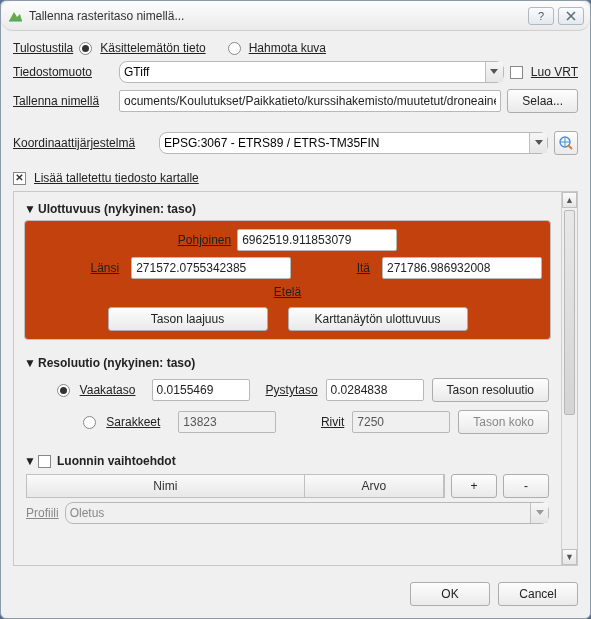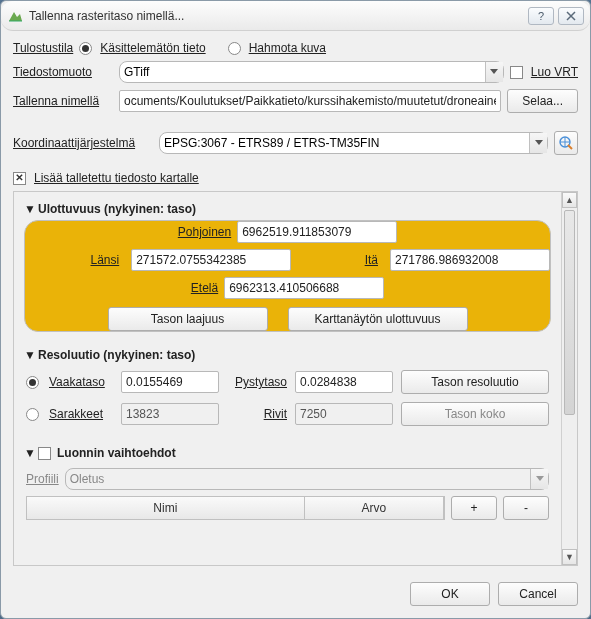--- a/index.html
+++ b/index.html
@@ -86,22 +86,22 @@
   .scrollbar .thumb {
     position:absolute; left:2px; right:2px; top:2px; height:60%;
     background:linear-gradient(#e8e8e8,#d4d4d4); border:1px solid #b8b8b8; border-radius:2px;
   }
   .section-head {
     display:flex; align-items:center; gap:4px; font-weight:bold; color:#222;
     padding:2px 0 4px 0;
   }
   .disclosure { width:10px; display:inline-block; }
   .groupbox {
-    border:1px solid #c0c0c0; border-radius:14px; 
-    background:#eab308;
+    border:1px solid #c0c0c0; border-radius:4px; padding:8px;
+    background:#c2410c;
   }
   .extent-grid { display:grid; grid-template-columns: auto 160px auto 160px; gap:18px 8px; align-items:center; }
   .extent-center { text-align:right; padding-right:4px; }
   .btnrow { display:flex; gap:20px; justify-content:center; margin-top:8px; }
   .res-row { display:flex; align-items:center; gap:8px; }
   .res-row .textbox { width:98px; }
   .tablehead {
     display:flex; border:1px solid #c0c0c0; height:24px;
     background:linear-gradient(#fafafa,#e8e8e8);
   }
@@ -212,35 +212,34 @@
             <input type="text" class="textbox" style="width: 160px;" value="6962519.911853079">
           </div>
           <div class="extent-grid">
             <span class="label extent-center">Länsi</span>
             <input type="text" class="textbox" value="271572.0755342385" style="">
             <span class="label extent-center">Itä</span>
             <input type="text" class="textbox" value="271786.986932008" style="">
           </div>
           <div style="display:flex; justify-content:center; align-items:center; gap:6px; margin-top:6px;">
             <span class="label">Etelä</span>
-            <input type="text" class="textbox" style="width: 160px;" value="6962313.410506688">
           </div>
           <div class="btnrow">
             <span class="btn" style="width:160px">Tason laajuus</span>
             <span class="btn" style="width:180px">Karttanäytön ulottuvuus</span>
           </div>
         </div>
 
         <div style="height:14px"></div>
 
         <div class="section-head">
           <span class="disclosure">▼</span>
           <span>Resoluutio (nykyinen: taso)</span>
         </div>
-        <div style="display:flex; flex-direction:column; gap:8px; padding:4px 2px;">
+        <div style="display:flex; flex-direction:column; gap:8px; padding:4px 2px;align-items:flex-end;">
           <div class="res-row">
             <span class="radio checked"></span>
             <span class="label" style="width:64px">Vaakataso</span>
             <input type="text" class="textbox" value="0.0155469" style="">
             <span class="label" style="width:60px; text-align:right">Pystytaso</span>
             <input type="text" class="textbox" value="0.0284838" style="">
             <span class="btn" style="flex:1">Tason resoluutio</span>
           </div>
           <div class="res-row">
             <span class="radio"></span>
@@ -251,40 +250,40 @@
             <span class="btn" style="flex:1; color:#888">Tason koko</span>
           </div>
         </div>
 
         <div style="height:14px"></div>
 
         <div class="section-head">
           <span class="disclosure">▼</span>
           <span class="checkbox"></span>
           <span>Luonnin vaihtoehdot</span>
+        </div>
+        <div class="row" style="padding:2px 2px 0 2px; gap:6px;">
+          <div class="tablehead" style="flex:1">
+            <div style="flex:2">Nimi</div>
+            <div style="flex:1">Arvo</div>
+          </div>
+          <span class="btn small" style="width:46px">+</span>
+          <span class="btn small" style="width:46px">-</span>
         </div>
         <div class="row" style="padding:4px 2px;">
           <span class="label" style="color:#888">Profiili</span>
           <div class="combo" style="background:#f0f0f0">
             <span style="color:#888">Oletus</span>
             <span class="arrow">
               <svg width="8" height="6">
                   <path d="M0 0 L8 0 L4 5 Z" fill="#999"></path>
                 </svg>
             </span>
           </div>
         </div>
-        <div class="row" style="padding:2px 2px 0 2px; gap:6px;">
-          <div class="tablehead" style="flex:1">
-            <div style="flex:2">Nimi</div>
-            <div style="flex:1">Arvo</div>
-          </div>
-          <span class="btn small" style="width:46px">+</span>
-          <span class="btn small" style="width:46px">-</span>
-        </div>
 
       </div>
       <div class="scrollbar">
         <div class="sbtn">▲</div>
         <div class="track">
           <div class="thumb"></div>
         </div>
         <div class="sbtn">▼</div>
       </div>
     </div>

